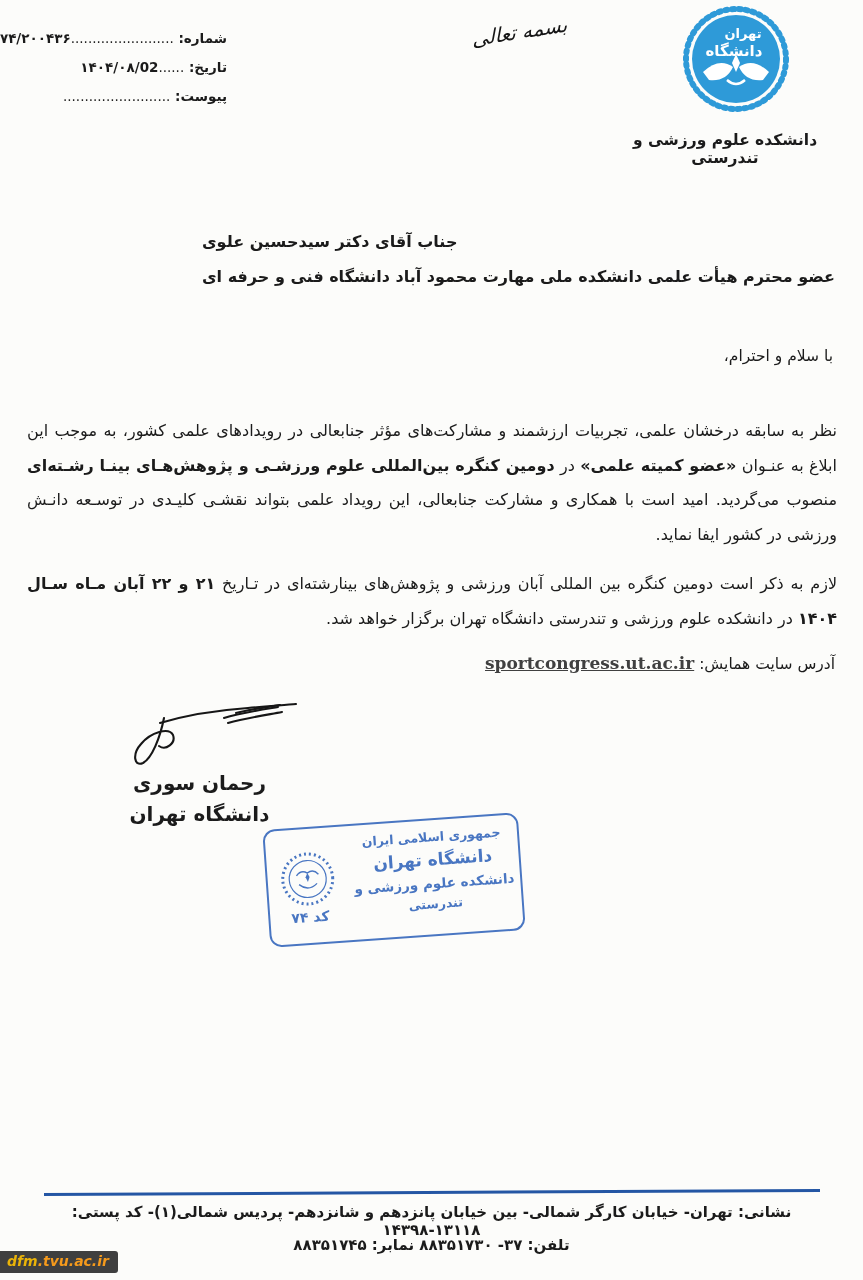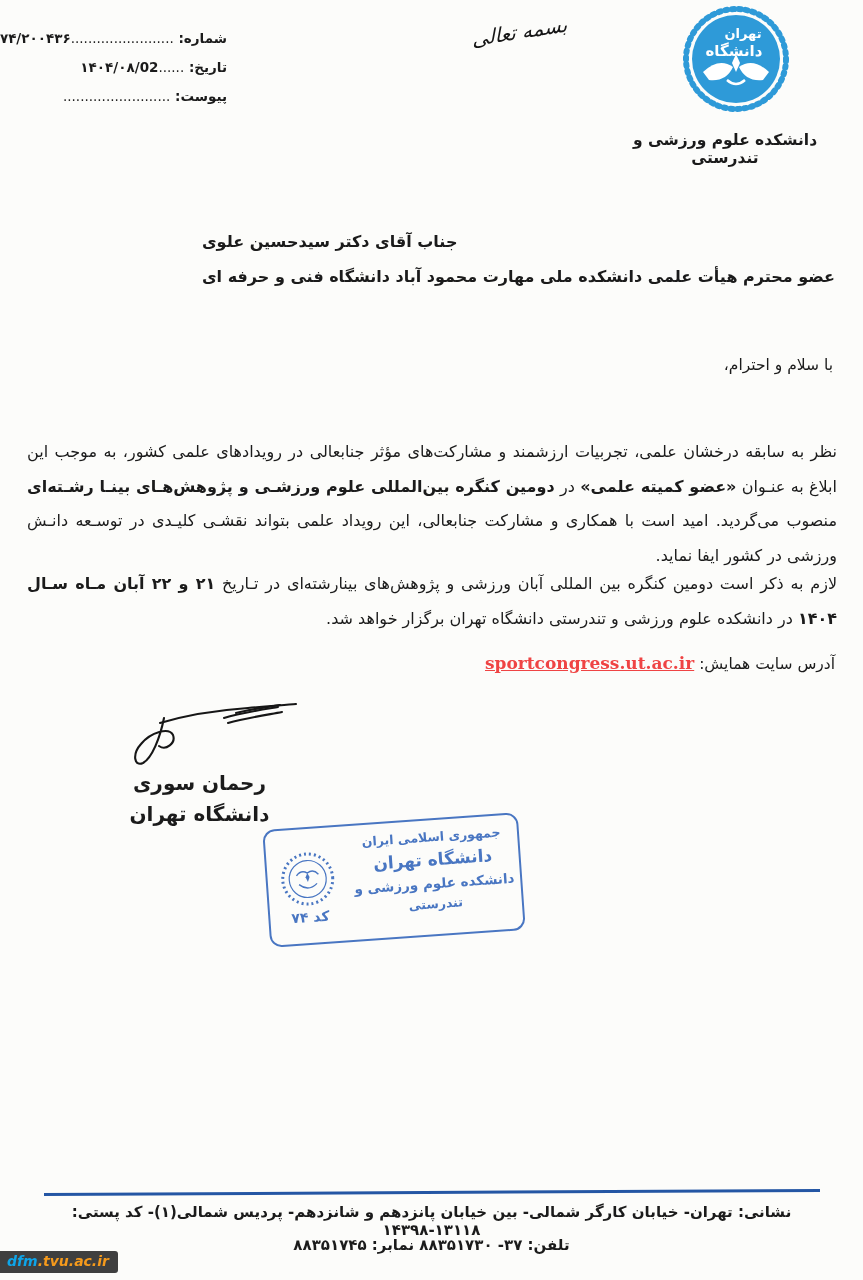--- a/index.html
+++ b/index.html
@@ -26,30 +26,30 @@
            font-size:20px;font-style:italic;transform:rotate(-9deg) skewX(-6deg);
            color:#161616;}
   
   .logo{position:absolute;left:683px;top:6px;width:106px;height:106px;}
   .faculty-name{position:absolute;left:600px;top:131px;width:250px;direction:rtl;
                 text-align:center;font-size:15.5px;font-weight:bold;}
   
   .recipient{position:absolute;right:28px;top:224px;direction:rtl;text-align:left;
              font-weight:bold;font-size:16px;line-height:35px;}
   
-  .salutation{position:absolute;right:30px;top:356px;direction:rtl;font-size:15.5px;}
+  .salutation{position:absolute;right:30px;top:347px;direction:rtl;font-size:15.5px;}
   .para{position:absolute;left:27px;width:810px;direction:rtl;text-align:justify;
         font-size:16px;line-height:34.5px;margin:0;}
   .para b{font-weight:bold;}
-  .para1{top:435px;}
+  .para1{top:414px;}
   .para2{top:567px;}
   
   .website{position:absolute;right:28px;top:653px;direction:rtl;font-size:15.5px;}
   .website .url{font-family:"DejaVu Serif",serif;font-weight:bold;font-size:17px;
-                text-decoration:underline;direction:ltr;unicode-bidi:embed;color:#ef4444;}
+                text-decoration:underline;direction:ltr;unicode-bidi:embed;color:#404040;}
   
   .sig-svg{position:absolute;left:128px;top:696px;}
   .sig-text{position:absolute;left:52px;top:768px;width:295px;direction:rtl;
             text-align:center;font-weight:bold;font-size:20px;line-height:31px;}
   
   .stamp{position:absolute;left:266px;top:821px;width:252px;height:114px;
          transform:rotate(-4deg);border:2.5px solid var(--stamp-blue);border-radius:12px;
          color:var(--stamp-blue);display:flex;flex-direction:row;direction:rtl;
          opacity:.93;background:rgba(255,255,255,.0);}
   .stamp-text{flex:1;text-align:center;padding-top:7px;line-height:1.55;}
@@ -64,21 +64,21 @@
   .footer-line{position:absolute;left:44px;top:1191px;width:776px;height:3px;
                background:var(--footer-blue);transform:rotate(-0.3deg);}
   .footer-t1{position:absolute;left:30px;top:1203px;width:803px;direction:rtl;
              text-align:center;font-weight:bold;font-size:15px;}
   .footer-t2{position:absolute;left:30px;top:1236px;width:803px;direction:rtl;
              text-align:center;font-weight:bold;font-size:15px;}
   
   .watermark{position:absolute;left:0;top:1251px;background:var(--watermark-bg);
              padding:2px 9px 4px 7px;border-radius:0 3px 3px 0;
              font-size:14px;font-style:italic;font-weight:bold;white-space:nowrap;}
-  .wm1{color:#0ea5e9;}
+  .wm1{color:#eab308;}
   .wm2{color:var(--watermark-accent);}
 </style>
 </head>
 <body>
 
 <div class="page">
 
   <div class="meta">
     <div><span>شماره:</span> <span class="dots">........................</span><span class="val">۷۴/۲۰۰۴۳۶</span></div>
     <div><span>تاریخ:</span> <span class="dots">......</span><span class="val">۱۴۰۴/۰۸/02</span></div>

